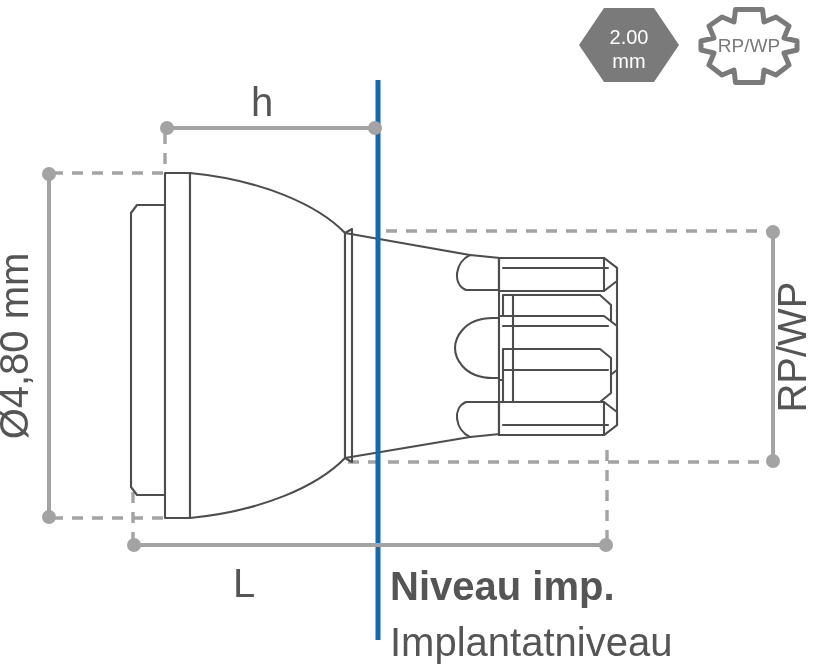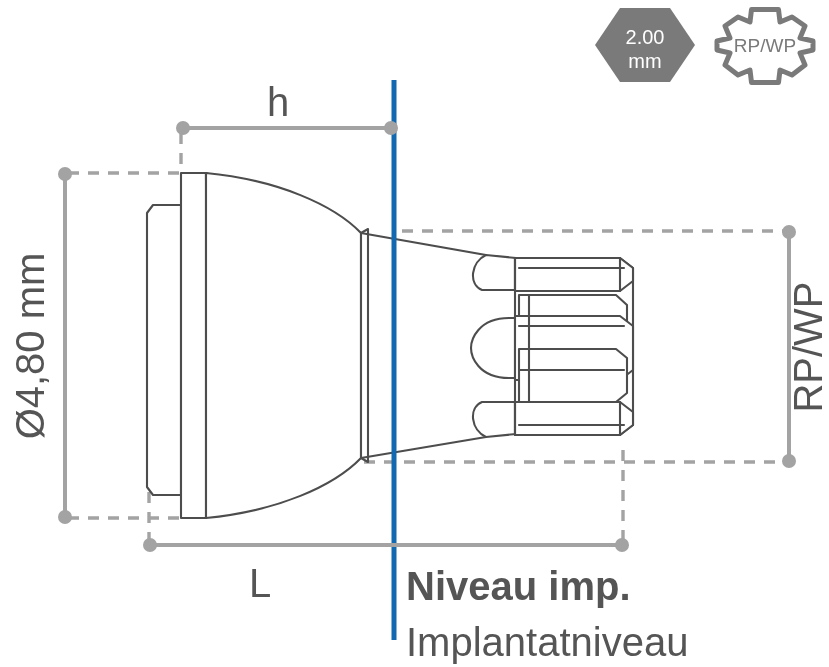--- a/index.html
+++ b/index.html
@@ -9,21 +9,21 @@
   }
   body {
     width: 829px;
     height: 667px;
     position: relative;
     overflow: hidden;
     font-family: "Liberation Sans", sans-serif;
   }
   #stage {
     position: absolute;
-    left: 16px;
+    left: 0;
     top: 0;
     width: 745px;
     height: 667px;
   }
   svg.drawing {
     display: block;
     width: 829px;
     height: 667px;
   }
   .dim-text {

